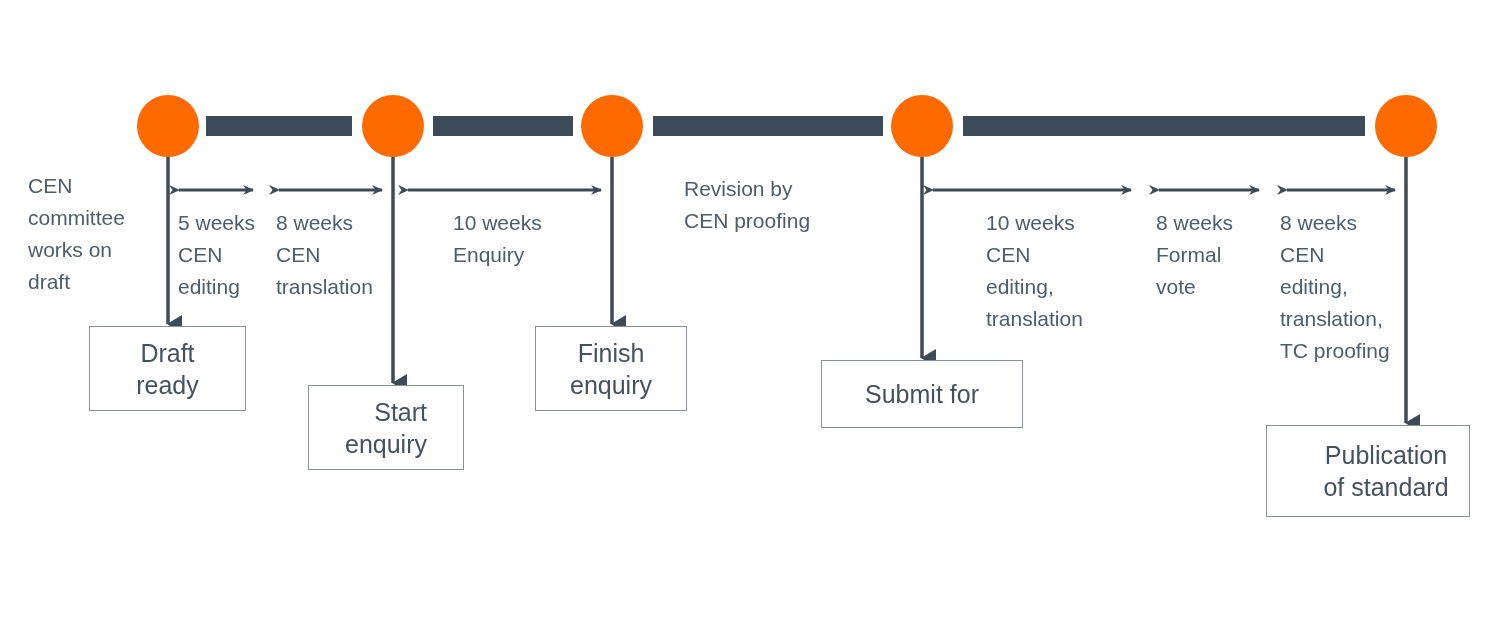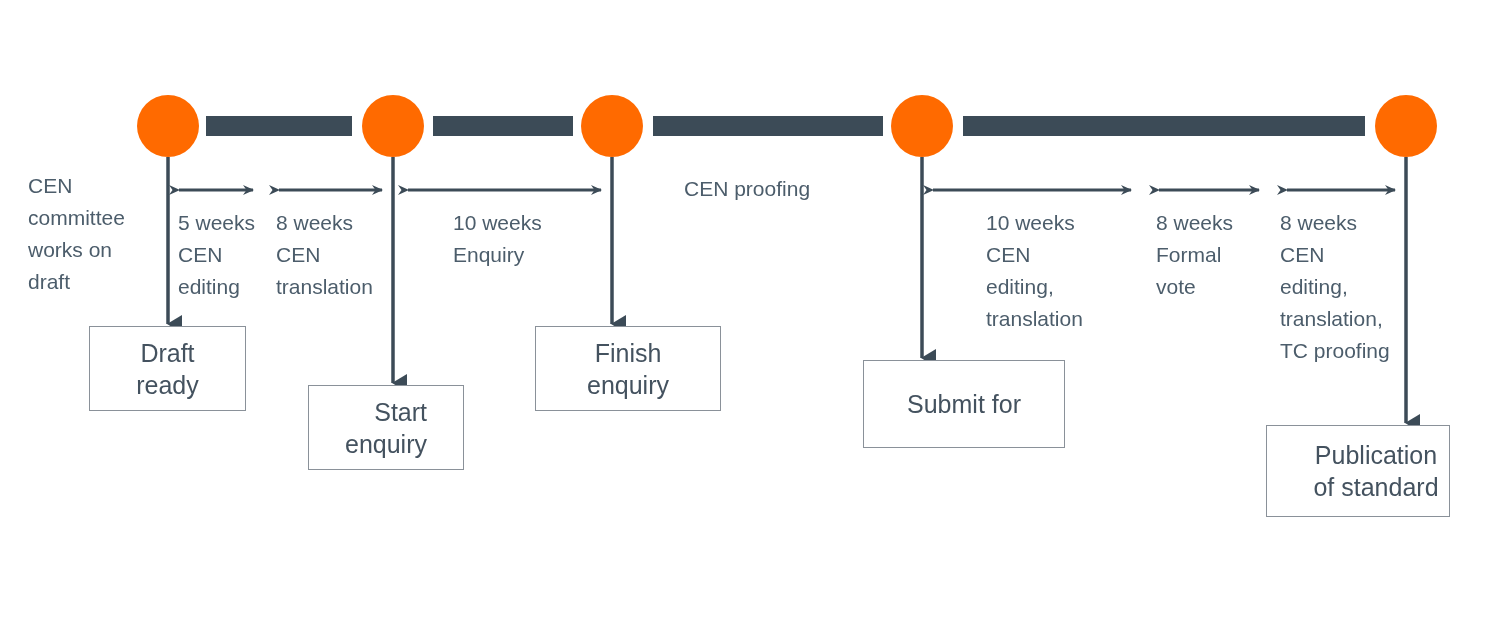--- a/index.html
+++ b/index.html
@@ -104,53 +104,53 @@
         <line x1="160" x2="160" y1="157" y2="324" stroke="#3c4b57" stroke-width="3.5" marker-end="url(#arrDown)"></line>
         <line x1="385" x2="385" y1="157" y2="383" stroke="#3c4b57" stroke-width="3.5" marker-end="url(#arrDown)"></line>
         <line x1="604" x2="604" y1="157" y2="324" stroke="#3c4b57" stroke-width="3.5" marker-end="url(#arrDown)"></line>
         <line x1="914" x2="914" y1="157" y2="358" stroke="#3c4b57" stroke-width="3.5" marker-end="url(#arrDown)"></line>
         <line x1="1398" x2="1398" y1="157" y2="423" stroke="#3c4b57" stroke-width="3.5" marker-end="url(#arrDown)"></line>
       </g>
   </svg>
 
   <div id="text-layer">
       <div class="txt" style="left: 20px; top: 170px;"><div>CEN</div><div>committee</div><div>works on</div><div>draft</div></div>
-      <div class="txt" style="left: 676px; top: 173px;"><div>CEN proofing</div></div>
+      <div class="txt" style="left: 676px; top: 173px;"><div>Revision by</div><div>CEN proofing</div></div>
       <div class="txt" style="left: 170px; top: 207px;"><div>5 weeks</div><div>CEN</div><div>editing</div></div>
       <div class="txt" style="left: 268px; top: 207px;"><div>8 weeks</div><div>CEN</div><div>translation</div></div>
       <div class="txt" style="left: 445px; top: 207px;"><div>10 weeks</div><div>Enquiry</div></div>
       <div class="txt" style="left: 978px; top: 207px;"><div>10 weeks</div><div>CEN</div><div>editing,</div><div>translation</div></div>
       <div class="txt" style="left: 1148px; top: 207px;"><div>8 weeks</div><div>Formal</div><div>vote</div></div>
       <div class="txt" style="left: 1272px; top: 207px;"><div>8 weeks</div><div>CEN</div><div>editing,</div><div>translation,</div><div>TC proofing</div></div>
     </div>
   <div id="box-layer">
       <div class="milestone-label" style="left: 81px; top: 326px; width: 157px; height: 85px;">
         <div>
           <span>Draft</span>
           <span>ready</span>
         </div>
       </div>
       <div class="milestone-label" style="left: 300px; top: 385px; width: 156px; height: 85px; text-align: right;">
         <div>
           <span>Start</span>
           <span>enquiry</span>
         </div>
       </div>
-      <div class="milestone-label" style="left: 527px; top: 326px; width: 186px; height: 85px;">
+      <div class="milestone-label" style="left: 527px; top: 326px; width: 152px; height: 85px;">
         <div>
           <span>Finish</span>
           <span>enquiry</span>
         </div>
       </div>
-      <div class="milestone-label" style="left: 855px; top: 360px; width: 202px; height: 88px; justify-content: center;">
+      <div class="milestone-label" style="left: 813px; top: 360px; width: 202px; height: 68px; justify-content: center;">
         <div>
           <span>Submit for</span>
         </div>
       </div>
-      <div class="milestone-label" style="left: 1258px; top: 425px; width: 184px; height: 92px; padding-left: 36px;">
+      <div class="milestone-label" style="left: 1258px; top: 425px; width: 204px; height: 92px; padding-left: 36px;">
         <div>
           <span>Publication</span>
           <span>of standard</span>
         </div>
       </div>
     </div>
 
 </div>
 
 </body></html>

